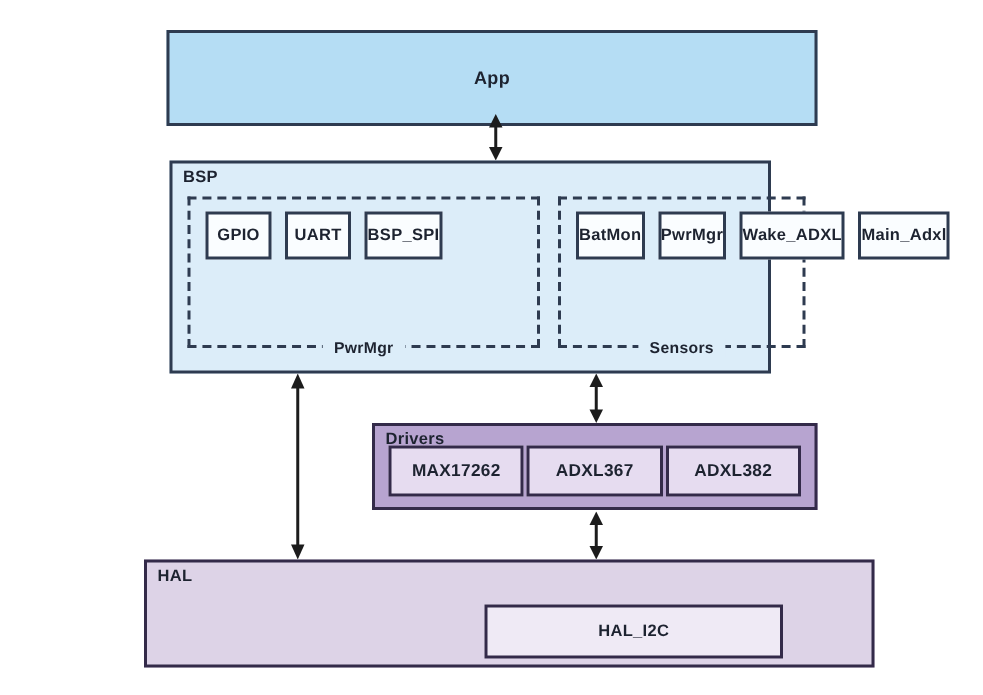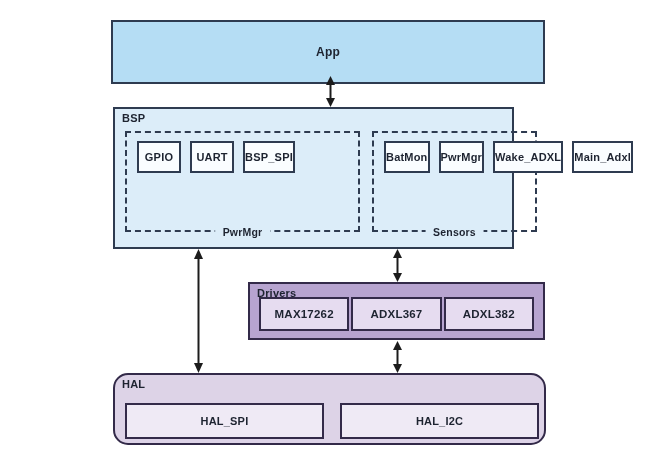--- a/index.html
+++ b/index.html
@@ -60,21 +60,21 @@
     position:absolute;left:9px;right:9px;bottom:7px;height:34px;
     display:flex;gap:2px;
   }
   .driver-cell{
     flex:1;background:var(--purple-box-mid);border:2px solid var(--purple-border);
     display:flex;align-items:center;justify-content:center;
     font-size:11.5px;font-weight:bold;letter-spacing:.2px;white-space:nowrap;
   }
 
   
-  .hal-box{left:113px;top:373px;width:433px;height:72px;background:var(--purple-light);border-color:var(--purple-border);border-radius:15px;}
+  .hal-box{left:96px;top:373px;width:487px;height:72px;background:var(--purple-light);border-color:var(--purple-border);}
   .hal-cell{
     position:absolute;top:28px;width:199px;height:36px;
     background:var(--purple-box-light);border:2px solid var(--purple-border);
     display:flex;align-items:center;justify-content:center;
     font-size:11px;font-weight:bold;letter-spacing:.2px;
   }
   .hal-spi{left:10px;}
   .hal-i2c{left:225px;}
 
   .arrow{position:absolute;}
@@ -155,21 +155,18 @@
   </div>
 
   <svg class="arrow" style="left:391px;top:341px;" width="13" height="32" viewBox="0 0 13 32">
     <line x1="6.5" y1="6" x2="6.5" y2="26" stroke="#1c1c1c" stroke-width="2"></line>
     <polygon points="6.5,0 2,9 11,9" fill="#1c1c1c"></polygon>
     <polygon points="6.5,32 2,23 11,23" fill="#1c1c1c"></polygon>
   </svg>
 
   <div class="layer hal-box">
     <span class="layer-label">HAL</span>
-    <div class="hal-cell hal-spi">
-      <span>HAL_SPI</span>
-    </div>
     <div class="hal-cell hal-i2c">
       <span>HAL_I2C</span>
     </div>
   </div>
 
 </div>
 
 </body></html>

